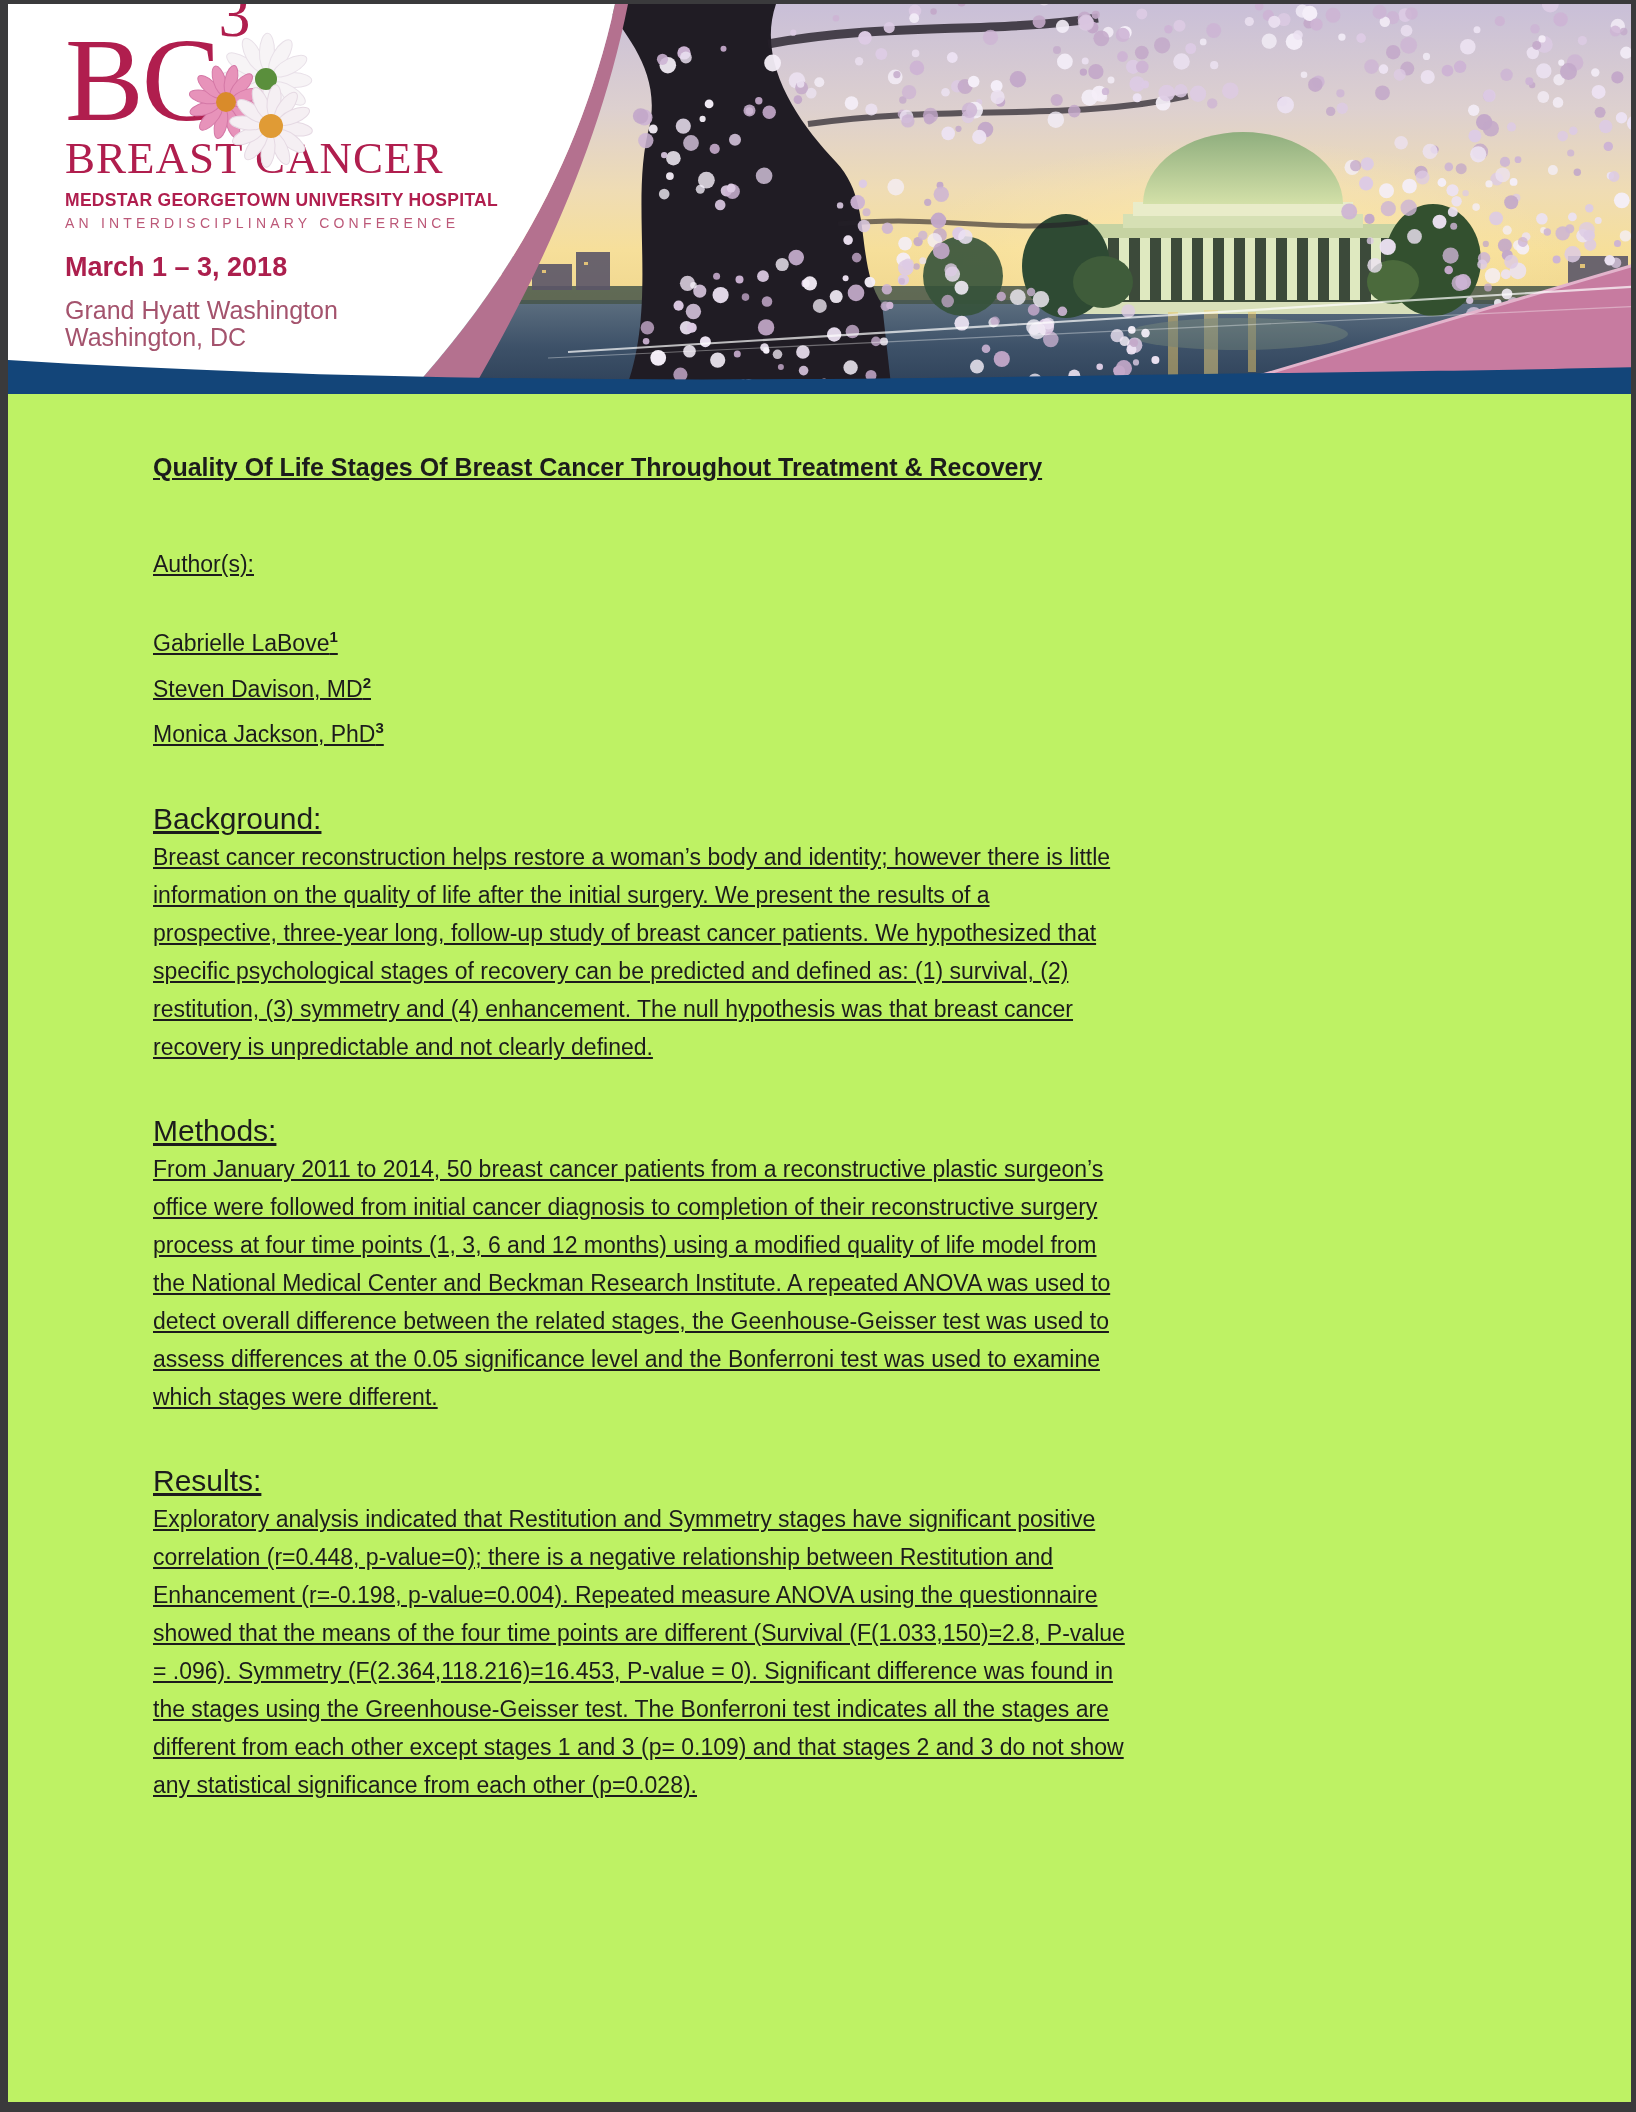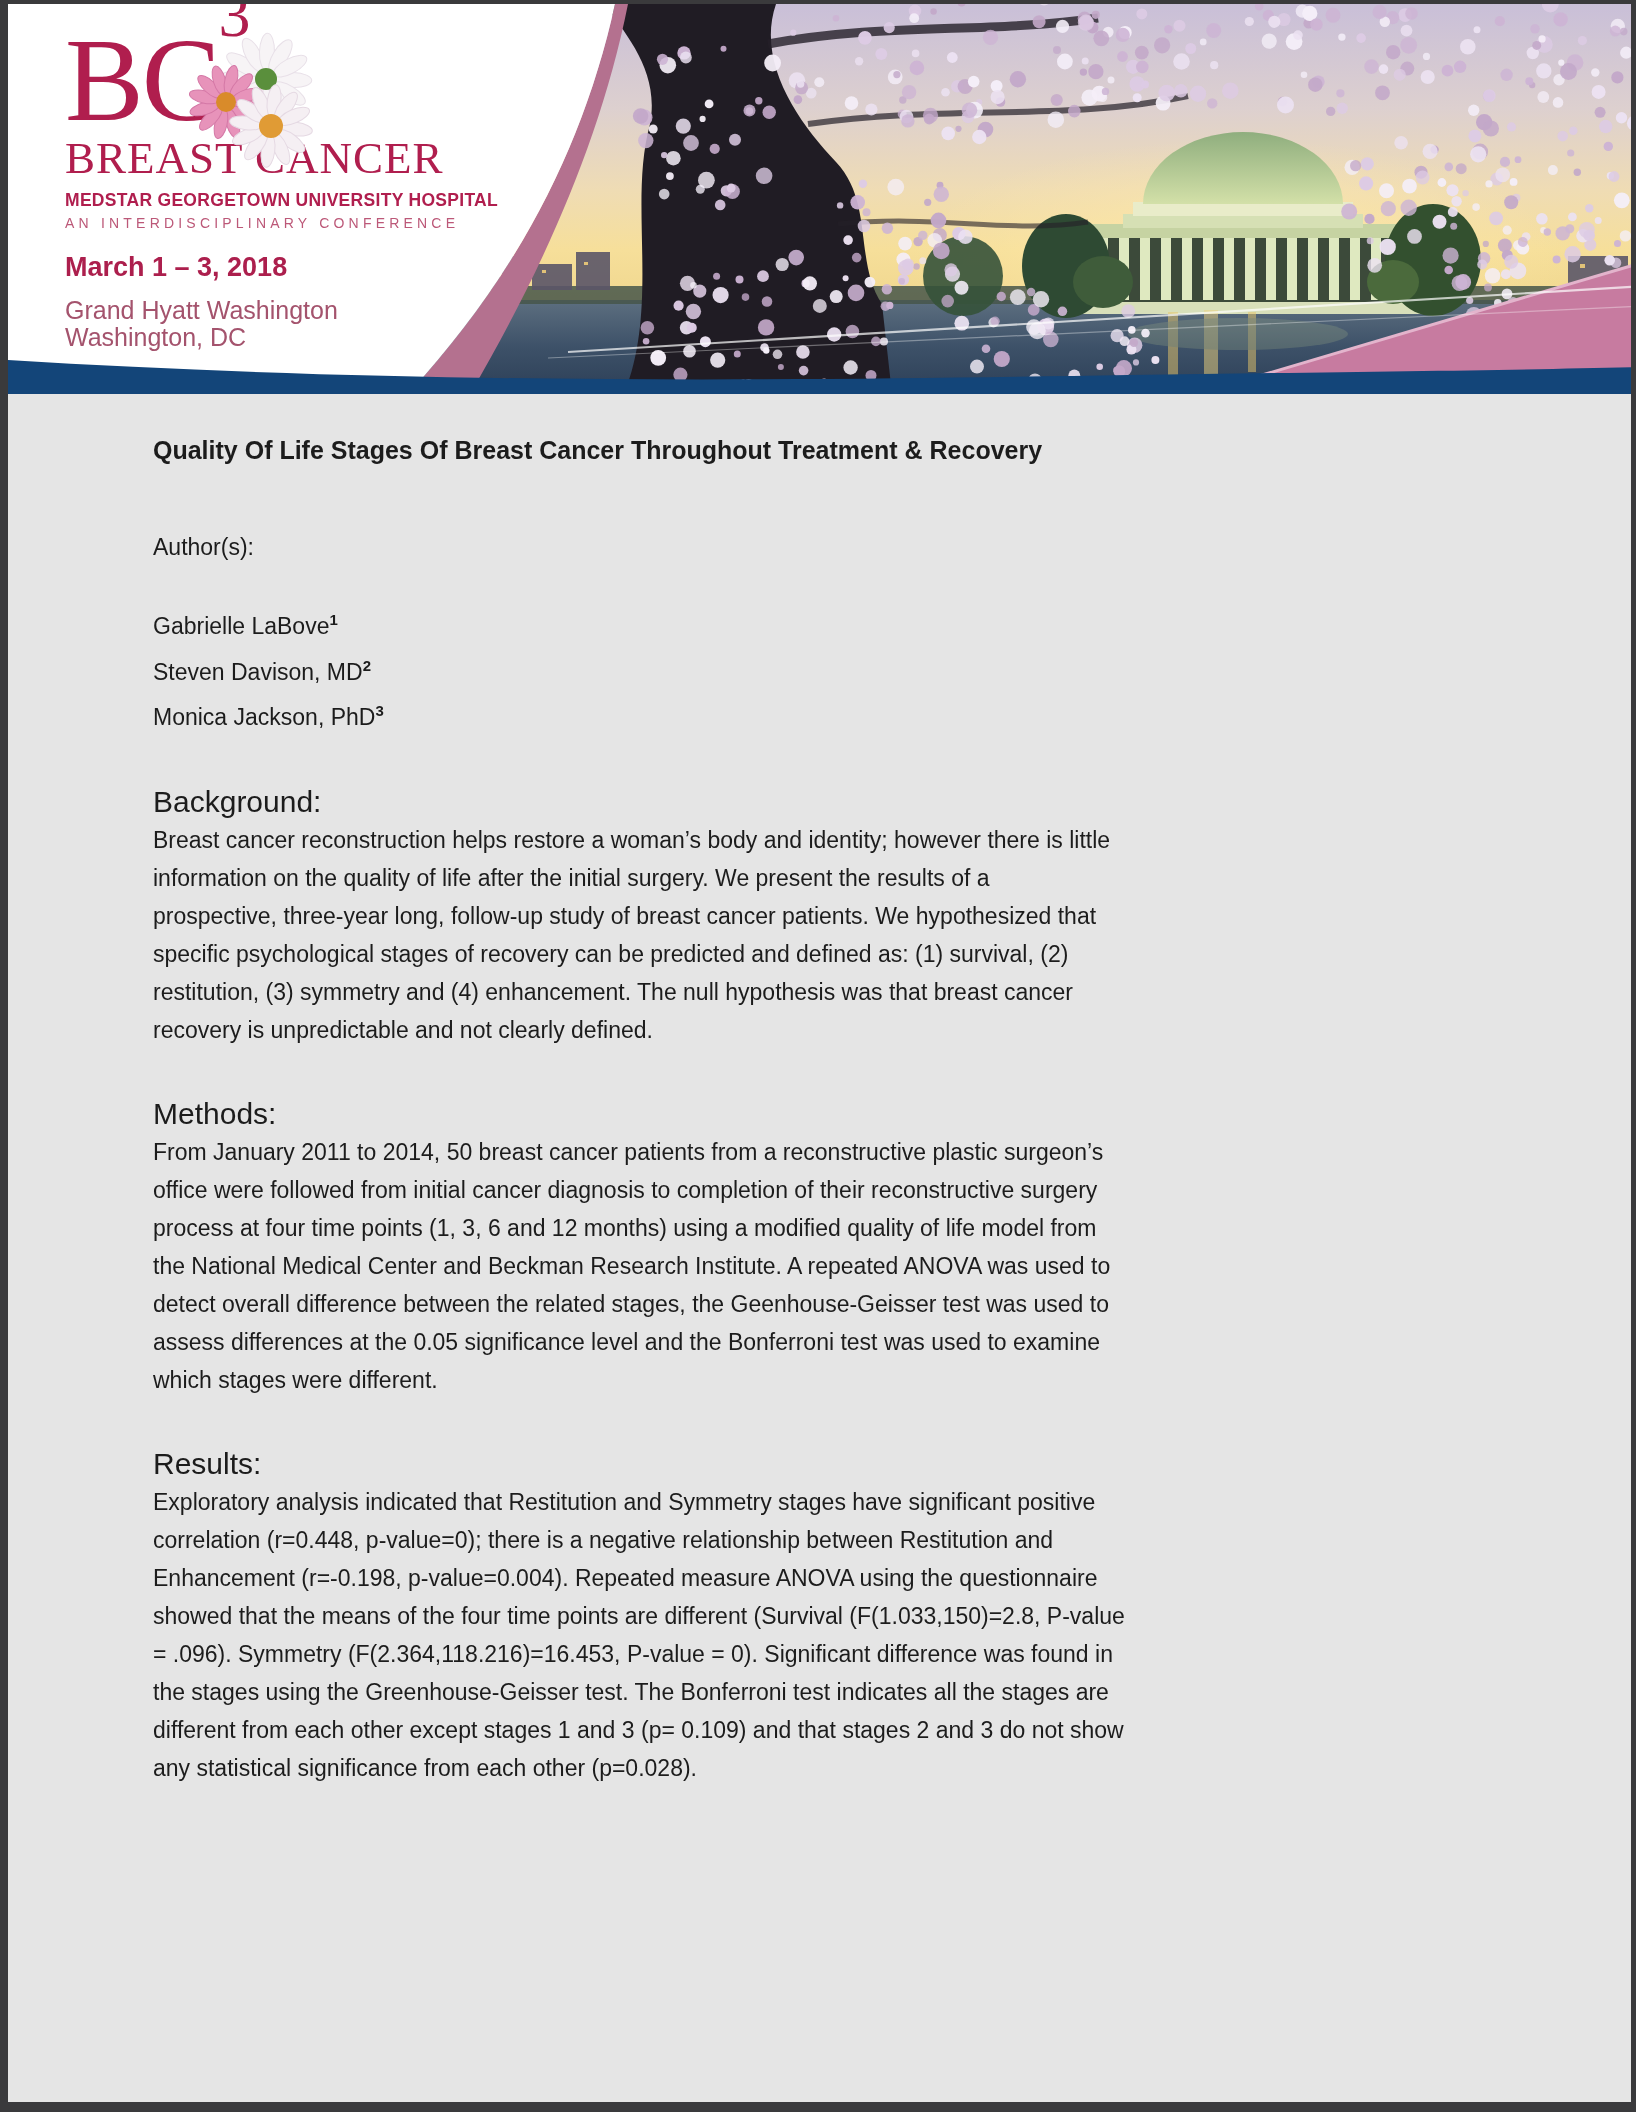--- a/index.html
+++ b/index.html
@@ -1,36 +1,36 @@
 <!DOCTYPE html>
 <html><head>
 <meta charset="utf-8">
 <style>
   html,body { margin:0; padding:0; }
   body { background:#3a3a3c; font-family:"Liberation Sans", sans-serif; }
   .frame { width:1636px; height:2112px; background:#3a3a3c; position:relative; box-sizing:border-box; padding:4px 5px 10px 8px; }
-  .page { width:100%; height:100%; background:#e5e5e5; position:relative; overflow:hidden; }
+  .page { width:100%; height:100%; background:#bef264; position:relative; overflow:hidden; }
 
   
   .header { position:relative; width:100%; height:390px; }
   .header svg { position:absolute; left:0; top:0; display:block; }
 
   .logo { position:absolute; left:57px; top:18px; color:#b01e4e; z-index:5; }
   .logo-acronym { font-family:"Liberation Serif", serif; font-size:118px; line-height:1; letter-spacing:-2px; color:#b01e4e; }
   .logo-acronym sup { display:inline-block; font-size:64px; transform:translateY(-44px); letter-spacing:0; }
   .logo-line1 { font-family:"Liberation Serif", serif; font-size:45px; line-height:1.0; letter-spacing:1px; margin-top:-4px; }
   .logo-line2 { font-family:"Liberation Serif", serif; font-size:39px; line-height:1.0; letter-spacing:1px; margin-top:2px; }
   .logo-org { font-size:17.5px; font-weight:bold; letter-spacing:.3px; margin-top:9px; color:#b01e4e; }
   .logo-tagline { font-size:14px; letter-spacing:4.2px; margin-top:4px; color:#bc5878; }
   .logo-date { font-size:27px; font-weight:bold; margin-top:21px; color:#ac1f4d; }
   .logo-venue, .logo-city { font-size:25px; line-height:27px; color:#a4536d; }
   .logo-venue { margin-top:14px; }
 
   
-  .doc { position:relative; padding-left:145px; padding-top:41px; color:#1c1c1c; }
+  .doc { position:relative; padding-left:145px; padding-top:58px; color:#1c1c1c;text-decoration:underline; }
   .doc-title { font-size:25px; font-weight:bold; line-height:31px; }
   .authors-label { font-size:23px; line-height:31px; margin-top:66px; }
   .authors { margin-top:37px; }
   .author-line { font-size:23px; line-height:40px; }
   .author-line sup { font-weight:bold; font-size:15px; }
   .sec { margin-top:46px; }
   .sec-heading { font-size:30px; line-height:38px; }
   .sec-body { font-size:23px; line-height:38px; white-space:pre; }
 </style>
 </head>

